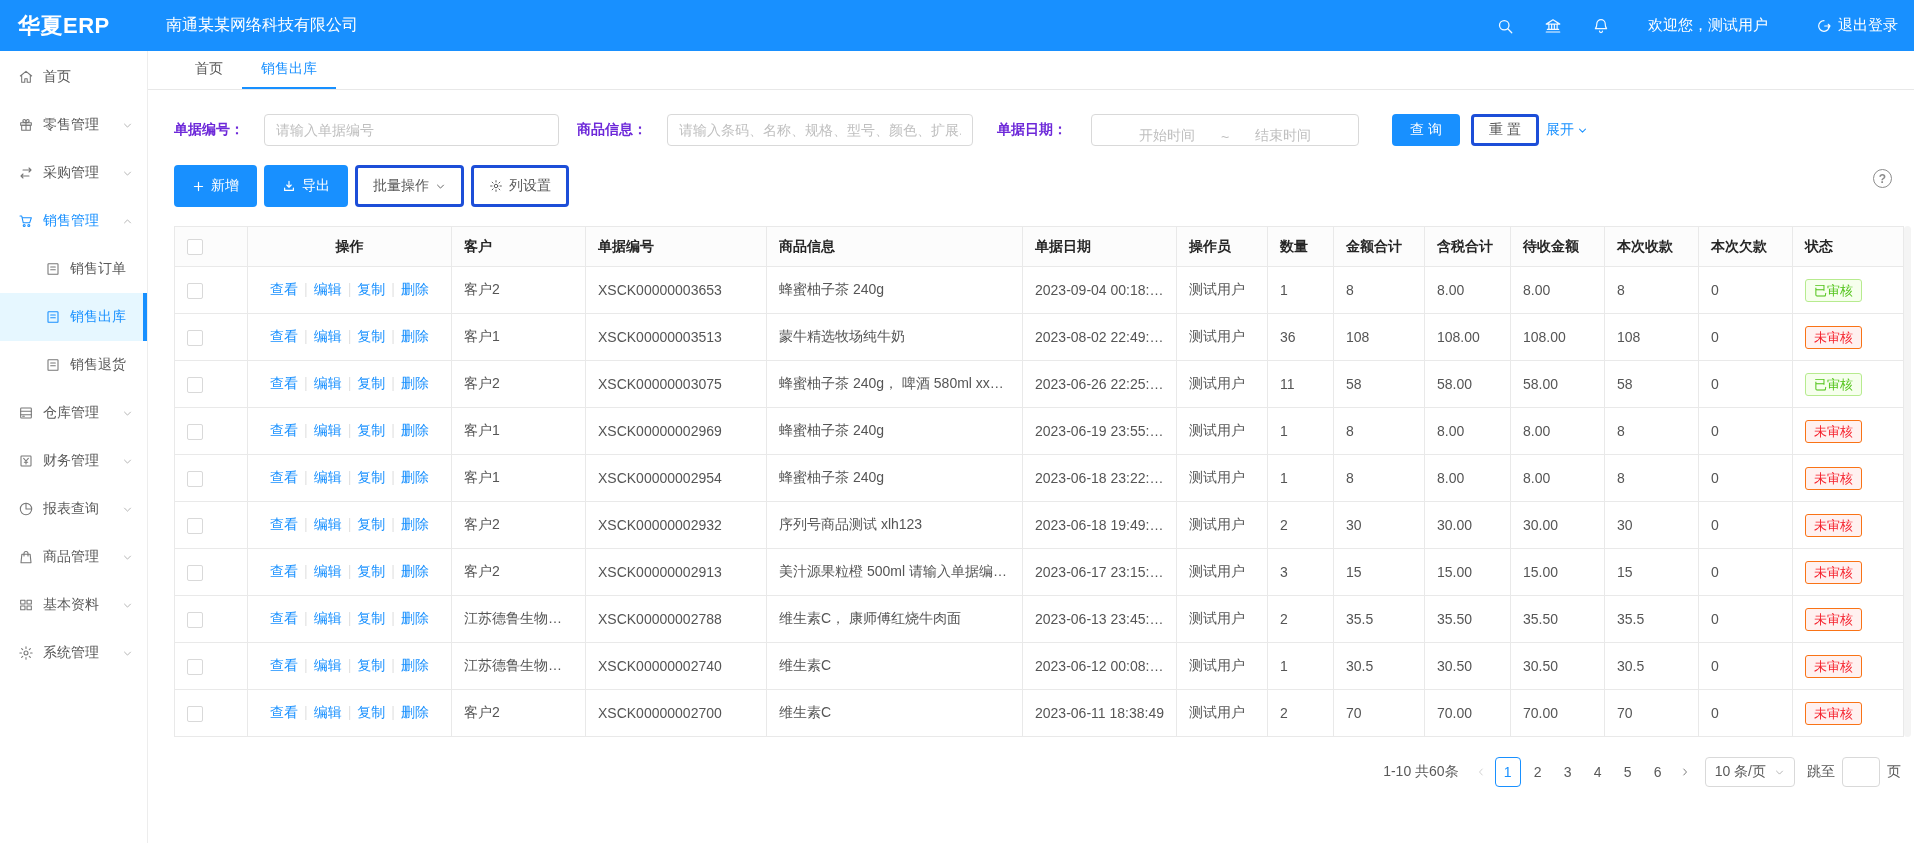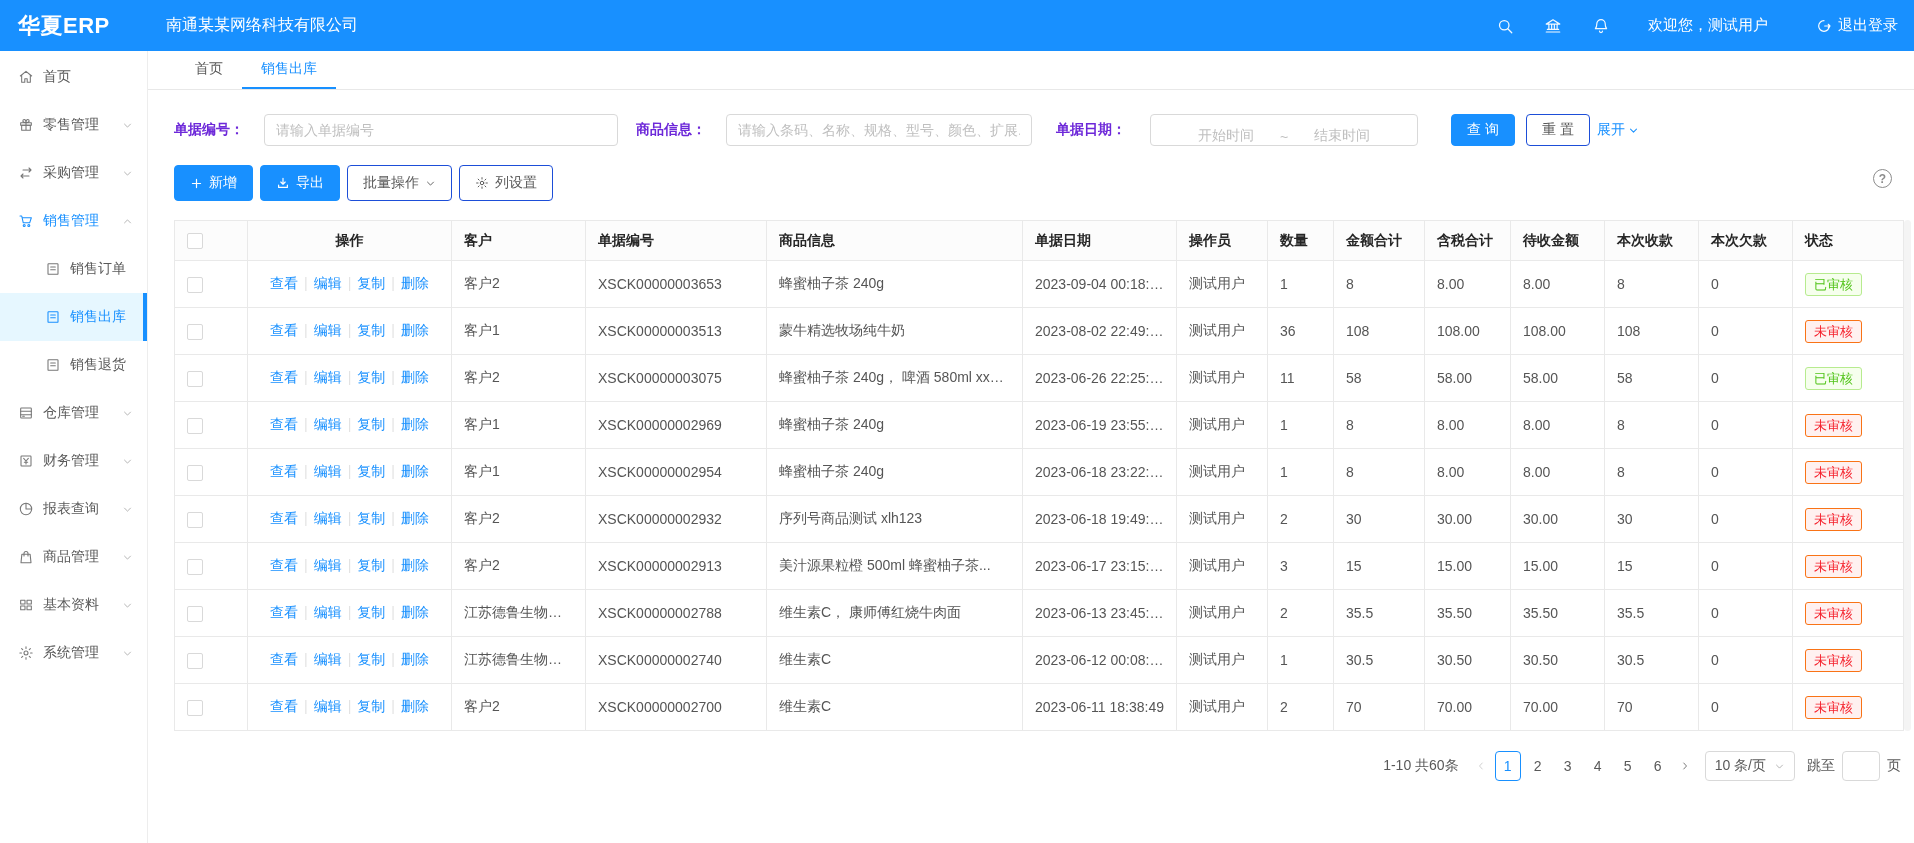--- a/index.html
+++ b/index.html
@@ -29,30 +29,30 @@
 
 .tabbar{height:39px;flex:0 0 39px;border-bottom:1px solid #e8e8e8;display:flex;align-items:stretch;padding-left:28px}
 .tab{display:flex;align-items:center;padding:0 19px;color:#595959;cursor:pointer;border-bottom:2px solid transparent}
 .tab.active{color:#1890ff;border-bottom-color:#1890ff}
 
 .content{position:relative;flex:1;padding:24px 13px 0 26px;overflow:hidden}
 .filter-row{display:flex;align-items:center}
 .f-label{font-weight:bold;color:#6d28d9;white-space:nowrap}
 .f-input{height:32px;border:1px solid #d9d9d9;border-radius:4px;padding:0 11px;font-size:14px;color:#595959;outline:none;font-family:inherit;margin-left:20px}
 .f-input::placeholder{color:#bfbfbf}
-.w1{width:354px}.w2{width:306px}
+.w1{width:295px}.w2{width:306px}
 .ml18{margin-left:18px}.ml24{margin-left:24px}
 .date-range{height:32px;width:268px;border:1px solid #d9d9d9;border-radius:4px;display:flex;align-items:flex-end;justify-content:center;gap:26px;color:#bfbfbf;margin-left:24px;cursor:pointer;white-space:nowrap}
-.btn{height:32px;padding:0 15px;border:1px solid #1d4ed8;border-radius:4px;background:#fff;color:#595959;font-size:14px;display:inline-flex;align-items:center;gap:6px;cursor:pointer;font-family:inherit;white-space:nowrap}
+.btn{height:32px;padding:0 15px;border:3px solid #1d4ed8;border-radius:4px;background:#fff;color:#595959;font-size:14px;display:inline-flex;align-items:center;gap:6px;cursor:pointer;font-family:inherit;white-space:nowrap}
 .btn.primary{background:#1890ff;border-color:#1890ff;color:#fff}
 .btn.spaced{letter-spacing:4px;padding-right:11px}
 .btn-search{margin-left:33px}.btn-reset{margin-left:11px}
 .expand-link{margin-left:7px;color:#1890ff;display:inline-flex;align-items:center;gap:3px;cursor:pointer;text-decoration:none;white-space:nowrap}
 .toolbar-row{display:flex;align-items:center;margin-top:19px}
-.toolbar-row .btn{height:36px;margin-right:7px}
+.toolbar-row .btn{height:42px;margin-right:7px}
 .help-circle{position:absolute;top:79px;right:22px;width:19px;height:19px;border:1.5px solid #8c8c8c;border-radius:50%;color:#8c8c8c;font-size:12px;font-weight:bold;display:flex;align-items:center;justify-content:center;cursor:pointer}
 
 .table-wrap{position:relative;margin-top:19px}
 table{border-collapse:collapse;table-layout:fixed;width:1729px;font-size:14px}
 th,td{border:1px solid #e9e9e9;padding:0 12px;overflow:hidden;white-space:nowrap;text-overflow:ellipsis;text-align:left}
 thead th{height:40px;background:#fcfcfc;color:#262626;font-weight:600}
 tbody td{height:47px;color:#555}
 th.col-op,td.col-op{text-align:center}
 .checkbox{display:inline-block;width:16px;height:16px;border:1px solid #d9d9d9;border-radius:2px;background:#fff;vertical-align:middle;cursor:pointer}
 .op-link{color:#1890ff;text-decoration:none;cursor:pointer}
@@ -482,21 +482,21 @@
                   <td>30.00</td>
                   <td>30</td>
                   <td>0</td>
                   <td><span class="badge unapproved">未审核</span></td>
                 </tr>
                 <tr>
                   <td><span class="checkbox"></span></td>
                   <td class="col-op"><a class="op-link">查看</a><span class="op-sep">|</span><a class="op-link">编辑</a><span class="op-sep">|</span><a class="op-link">复制</a><span class="op-sep">|</span><a class="op-link">删除</a></td>
                   <td>客户2</td>
                   <td>XSCK00000002913</td>
-                  <td>美汁源果粒橙 500ml 蜂蜜柚子茶...</td>
+                  <td>美汁源果粒橙 500ml 请输入单据编号...</td>
                   <td>2023-06-17 23:15:31</td>
                   <td>测试用户</td>
                   <td>3</td>
                   <td>15</td>
                   <td>15.00</td>
                   <td>15.00</td>
                   <td>15</td>
                   <td>0</td>
                   <td><span class="badge unapproved">未审核</span></td>
                 </tr>

